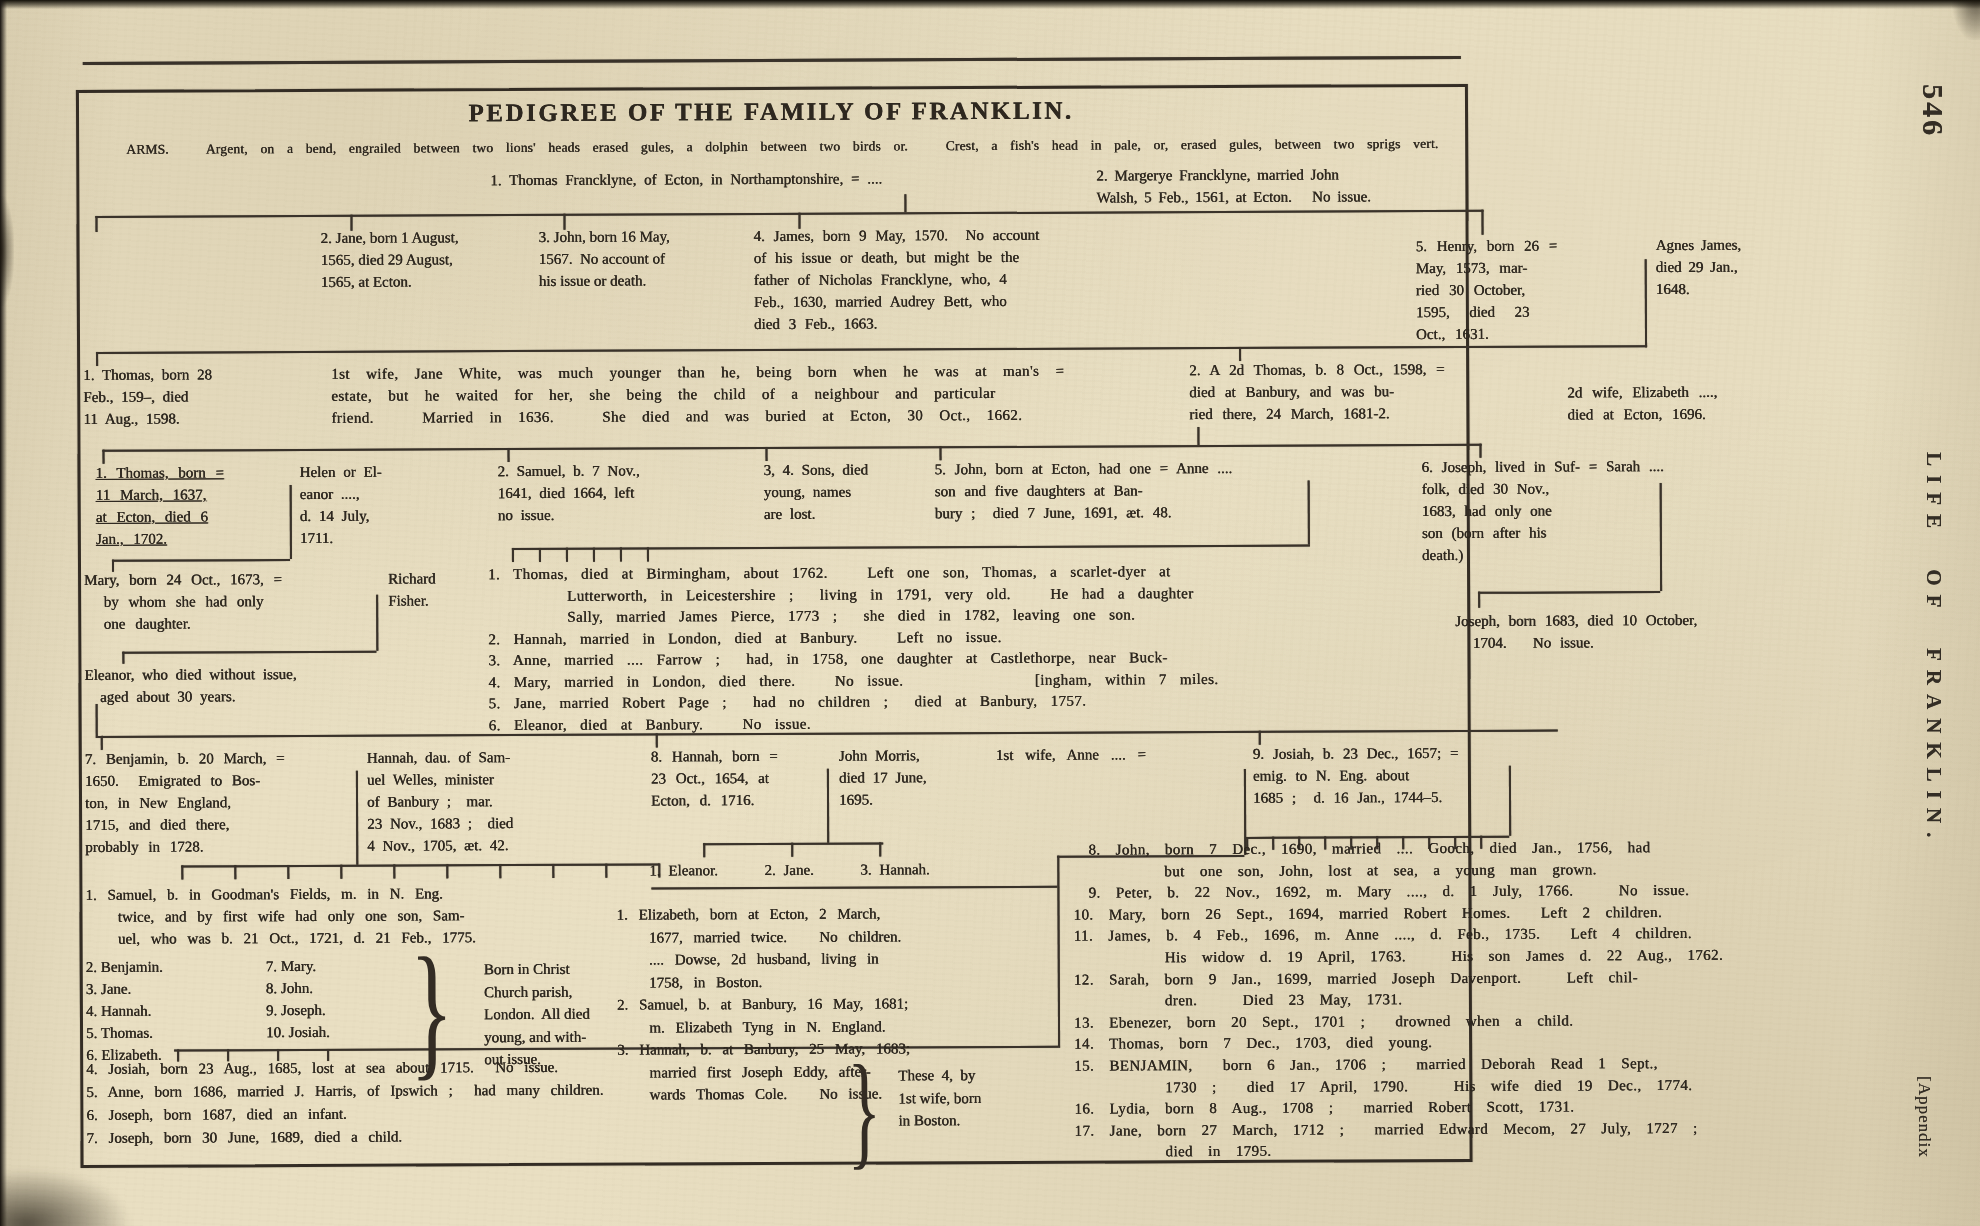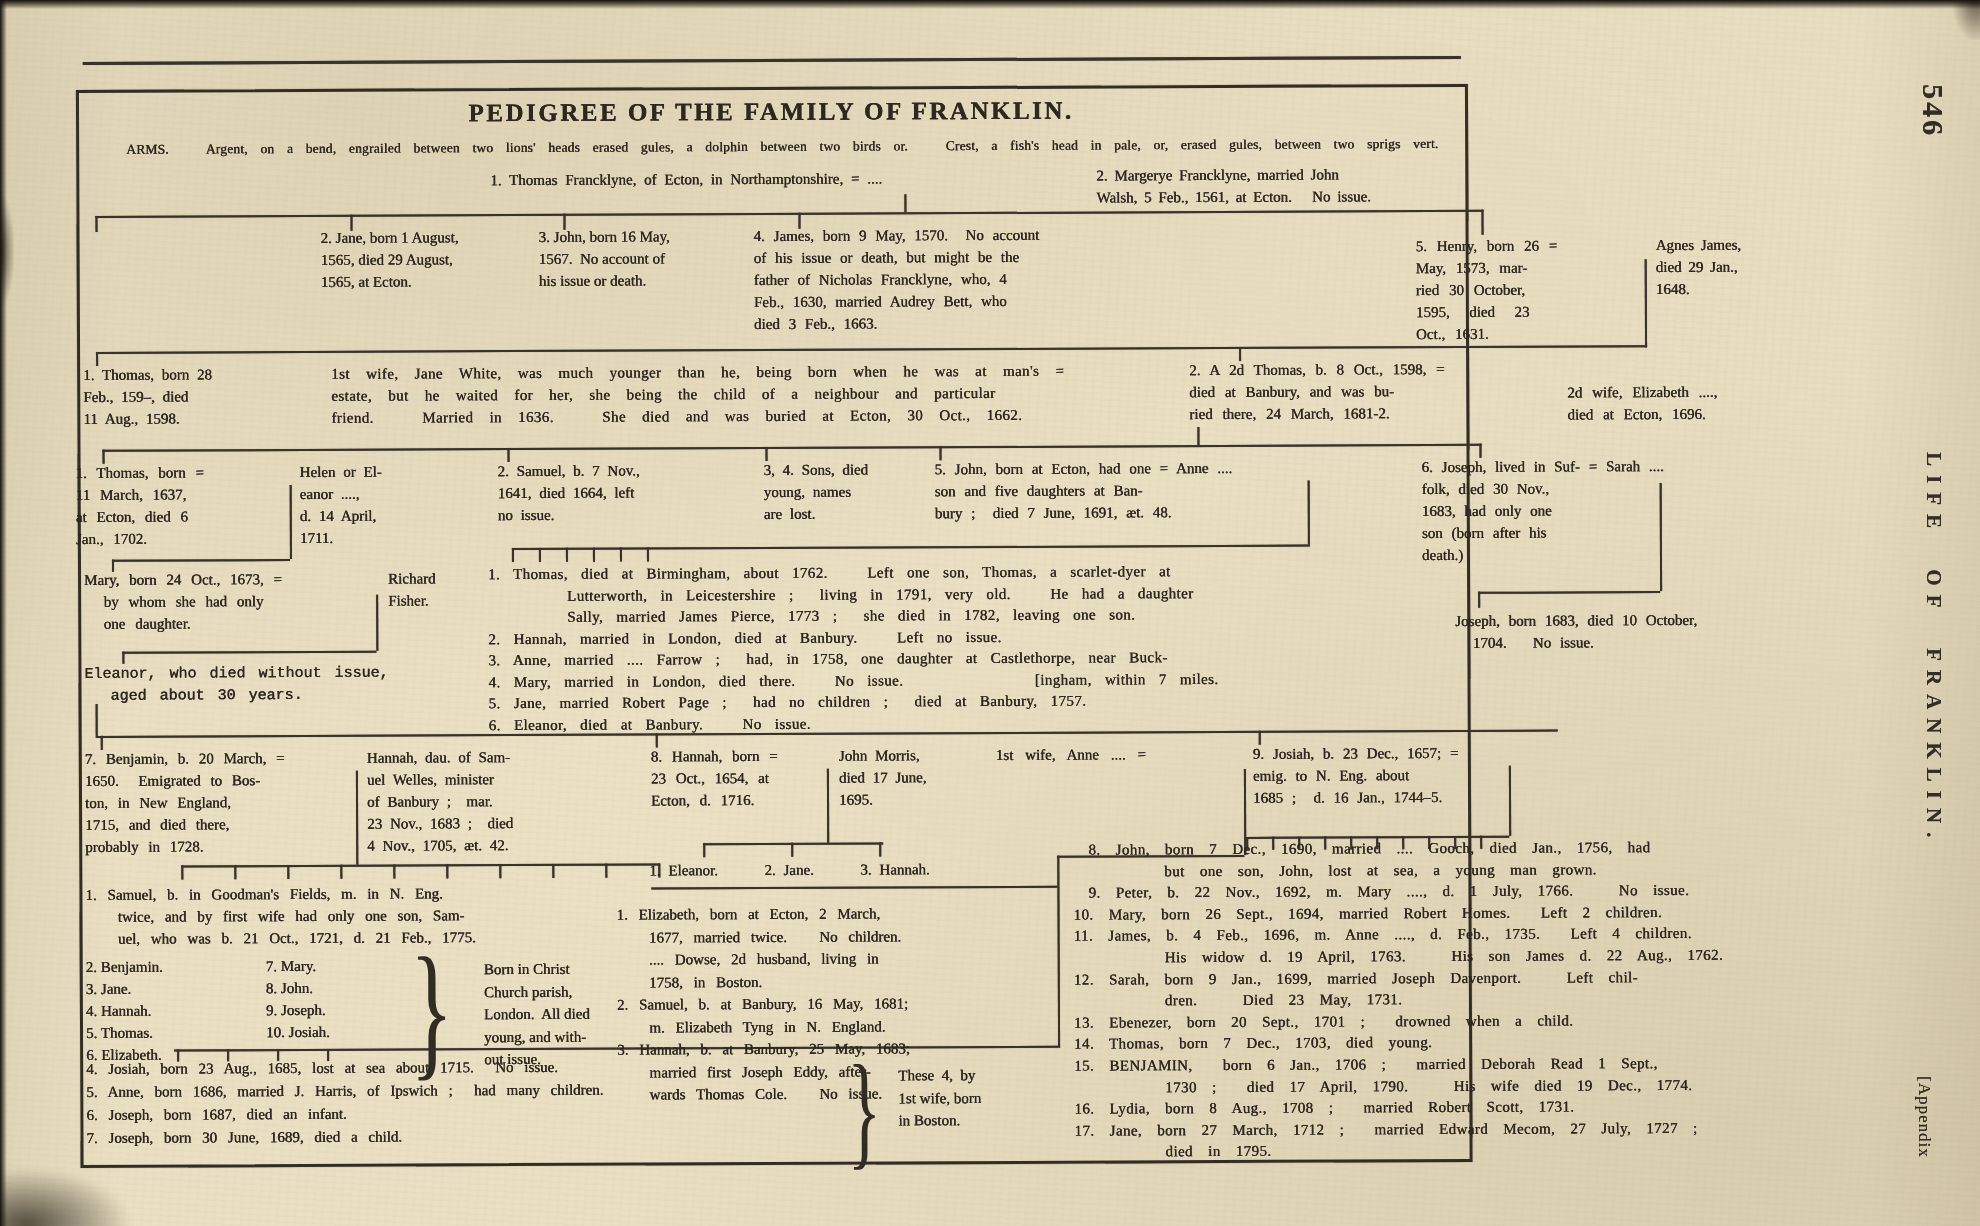--- a/index.html
+++ b/index.html
@@ -159,27 +159,27 @@
 11 Aug., 1598.</div>
   <div class="tb" style="left:332px;top:360px;word-spacing:12px;letter-spacing:.4px;">1st wife, Jane White, was much younger than he, being born when he was at man's =
 estate, but he waited for her, she being the child of a neighbour and particular
 friend.   Married in 1636.   She died and was buried at Ecton, 30 Oct., 1662.</div>
   <div class="tb" style="left:1190px;top:360px;word-spacing:6px;">2. A 2d Thomas, b. 8 Oct., 1598, =
 died at Banbury, and was bu-
 ried there, 24 March, 1681-2.</div>
   <div class="tb" style="left:1568px;top:360px;word-spacing:6px;margin-top:24px;">2d wife, Elizabeth ....,
 died at Ecton, 1696.</div>
 
-  <div class="tb" style="left:76px;top:458px;word-spacing:6px;">1. Thomas, born =
+  <div class="tb" style="left:96px;top:458px;word-spacing:6px;text-decoration:underline;">1. Thomas, born =
 11 March, 1637,
 at Ecton, died 6
 Jan., 1702.</div>
   <div class="tb" style="left:300px;top:458px;word-spacing:4px;">Helen or El-
 eanor ....,
-d. 14 April,
+d. 14 July,
 1711.</div>
   <div class="tb" style="left:498px;top:458px;word-spacing:4px;">2. Samuel, b. 7 Nov.,
 1641, died 1664, left
 no issue.</div>
   <div class="tb" style="left:764px;top:458px;word-spacing:4px;">3, 4. Sons, died
 young, names
 are lost.</div>
   <div class="tb" style="left:935px;top:458px;word-spacing:5px;">5. John, born at Ecton, had one = Anne ....
 son and five daughters at Ban-
 bury ;  died 7 June, 1691, æt. 48.</div>
@@ -196,21 +196,21 @@
 3. Anne, married .... Farrow ;  had, in 1758, one daughter at Castlethorpe, near Buck-
 4. Mary, married in London, died there.   No issue.          [ingham, within 7 miles.
 5. Jane, married Robert Page ;  had no children ;  died at Banbury, 1757.
 6. Eleanor, died at Banbury.   No issue.</div>
 
   <div class="tb" style="left:84px;top:565px;word-spacing:6px;">Mary, born 24 Oct., 1673, =
   by whom she had only
   one daughter.</div>
   <div class="tb" style="left:388px;top:565px;word-spacing:2px;">Richard
 Fisher.</div>
-  <div class="tb" style="left:84px;top:660px;word-spacing:4px;font-family:Liberation Mono, monospace;">Eleanor, who died without issue,
+  <div class="tb" style="left:84px;top:660px;word-spacing:4px;">Eleanor, who died without issue,
   aged about 30 years.</div>
 
   <div class="tb" style="left:1455px;top:612px;word-spacing:5px;">Joseph, born 1683, died 10 October,
   1704.   No issue.</div>
 
   <div class="tb" style="left:84px;top:744px;word-spacing:6px;">7. Benjamin, b. 20 March, =
 1650.  Emigrated to Bos-
 ton, in New England,
 1715, and died there,
 probably in 1728.</div>

